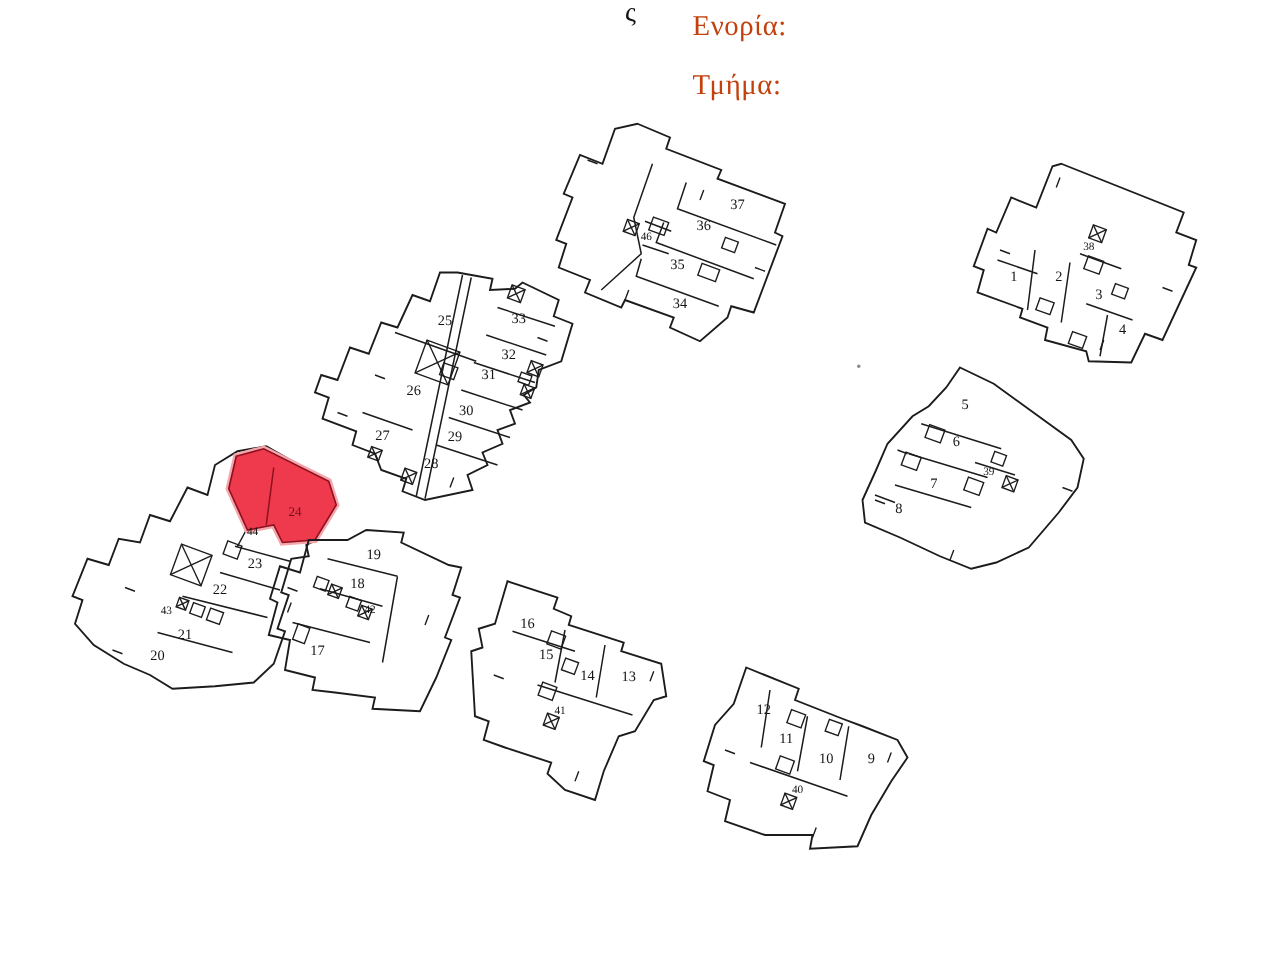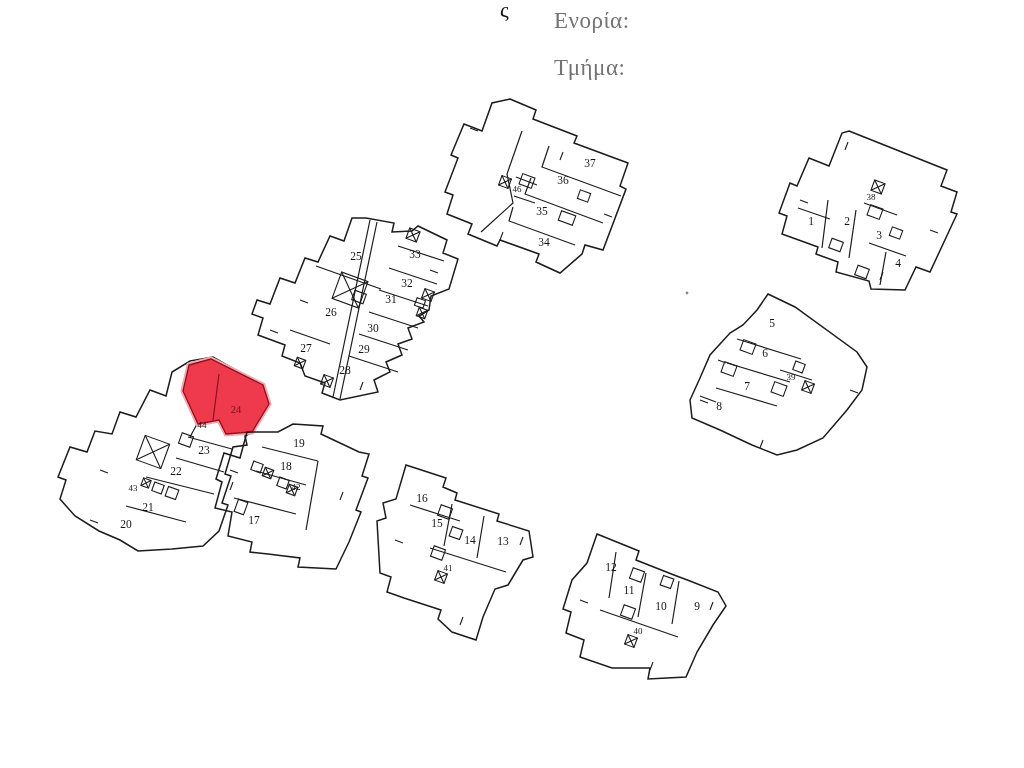--- a/index.html
+++ b/index.html
@@ -1,18 +1,18 @@
 <!DOCTYPE html>
 <html><head>
 <meta charset="utf-8">
 <style>
   html,body{margin:0;padding:0;background:#ffffff;}
   #page{position:relative;width:1024px;height:768px;background:#ffffff;overflow:hidden;
         font-family:"Liberation Serif",serif;}
-  .hdr{position:absolute;left:554px;font-size:23px;color:#737373;letter-spacing:0.5px;}
+  .hdr{position:absolute;left:554px;font-size:23px;color:#c2410c;letter-spacing:0.5px;}
   #hdr1{top:8px;}
   #hdr2{top:55px;}
   #map-svg{position:absolute;left:0;top:0;}
   .hull{fill:none;stroke:#1c1c1c;stroke-width:1.5;stroke-linejoin:miter;}
   .inner{fill:none;stroke:#1c1c1c;stroke-width:1.2;}
   .ticks{fill:none;stroke:#1c1c1c;stroke-width:1.1;}
   .plbl{font-family:"Liberation Serif",serif;font-size:11.5px;fill:#151515;text-anchor:middle;}
   .plbl.sm{font-size:9px;}
   .plbl.hl{fill:#70101f;font-size:10.5px;}
   .sym-rect,.sym-line{fill:none;stroke:#1c1c1c;stroke-width:1.1;}

